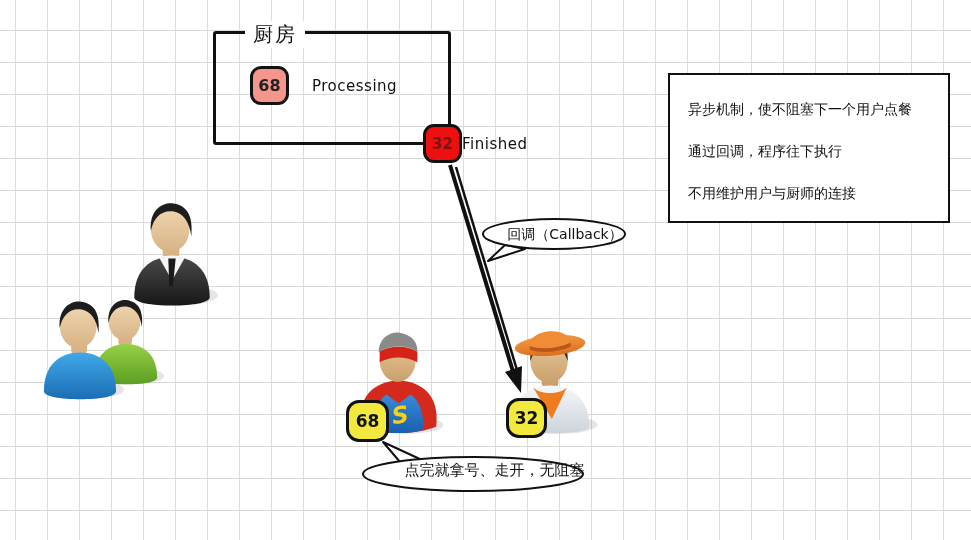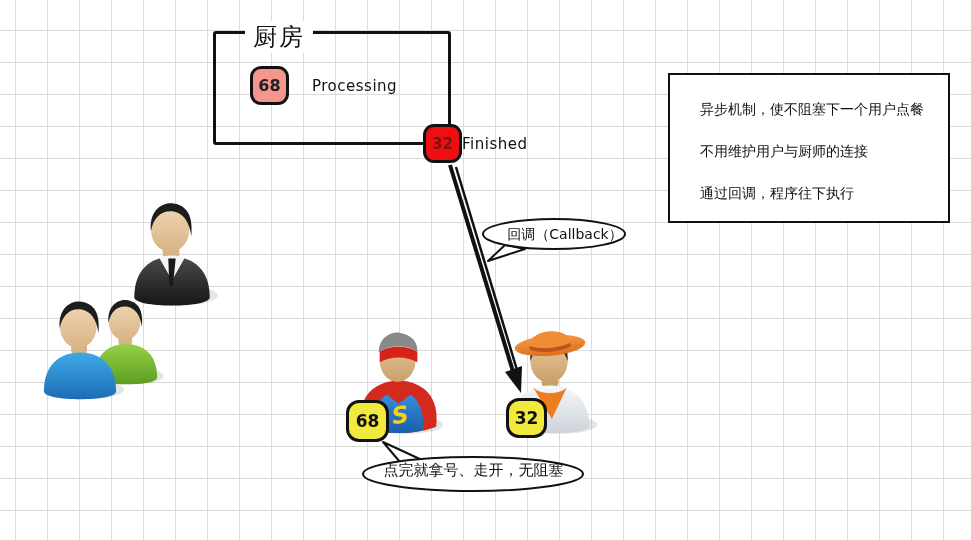--- a/index.html
+++ b/index.html
@@ -17,21 +17,21 @@
 
   .abs { position:absolute; }
 
   
   .kitchen-box {
     left:213px; top:31px; width:238px; height:114px;
     border:3px solid #111; border-radius:3px; background:transparent; z-index:4;
   }
   .kitchen-legend {
     left:245px; top:21px; padding:0 8px; background:#fff;
-    font-size:24px; letter-spacing:2px; z-index:5;
+    font-size:20px; letter-spacing:2px; z-index:5;
   }
 
   .badge {
     display:flex; align-items:center; justify-content:center;
     border:3px solid #111; border-radius:11px;
     font-weight:bold; z-index:6;text-align:center;
   }
   .badge-processing { left:250px; top:66px; width:39px; height:39px; background:#f4968c; font-size:16px; color:#222; }
   .badge-finished  { left:423px; top:124px; width:39px; height:39px; background:#ee1010; font-size:15px; color:#7c1212; }
   .badge-ticket    { background:#f2e93f; font-size:17px; color:#111; border-radius:13px; }
@@ -44,32 +44,32 @@
   }
   .label-processing { left:297px; top:66px; }
   .label-finished   { left:447px; top:124px; }
 
   
   .note-box {
     left:668px; top:73px; width:282px; height:150px;
     border:2px solid #111; background:#fff; z-index:4;
     padding:26px 10px 0 18px;
   }
-  .note-box p { font-size:14px; margin:0 0 24px 12px; white-space:nowrap; }
+  .note-box p { font-size:14px; margin:0 0 24px 0; white-space:nowrap; }
 
   
   .order-label { left:58px; top:226px; font-size:27px; letter-spacing:3px; z-index:6; }
 
   
   .bubble-text {
     display:flex; align-items:center; justify-content:center;
     z-index:7; white-space:nowrap;
   }
   .callback-text { left:486px; top:221px; width:158px; height:27px; font-size:14px; }
-  .walkaway-text { left:366px; top:458px; width:215px; height:24px; font-size:15px; }
+  .walkaway-text { left:387px; top:458px; width:215px; height:24px; font-size:15px; }
 
   
   .overlay { left:0; top:0; width:971px; height:540px; z-index:5; pointer-events:none; }
   .person { z-index:2; }
   .person svg { display:block; width:100%; height:100%; }
 </style>
 </head>
 <body>
 
 <div class="canvas">
@@ -212,22 +212,22 @@
   <div class="abs kitchen-legend">厨房</div>
 
   <div class="abs badge badge-processing">68</div>
   <div class="abs state-label label-processing">Processing</div>
 
   <div class="abs badge badge-finished">32</div>
   <div class="abs state-label label-finished">Finished</div>
 
   <div class="abs note-box">
     <p>异步机制，使不阻塞下一个用户点餐</p>
+    <p>通过回调，程序往下执行</p>
     <p>不用维护用户与厨师的连接</p>
-    <p>通过回调，程序往下执行</p>
   </div>
 
 
   <div class="abs badge badge-ticket ticket-68">68</div>
   <div class="abs badge badge-ticket ticket-32">32</div>
 
   <div class="abs bubble-text callback-text">回调（Callback）</div>
   <div class="abs bubble-text walkaway-text">点完就拿号、走开，无阻塞</div>
 
 </div>

